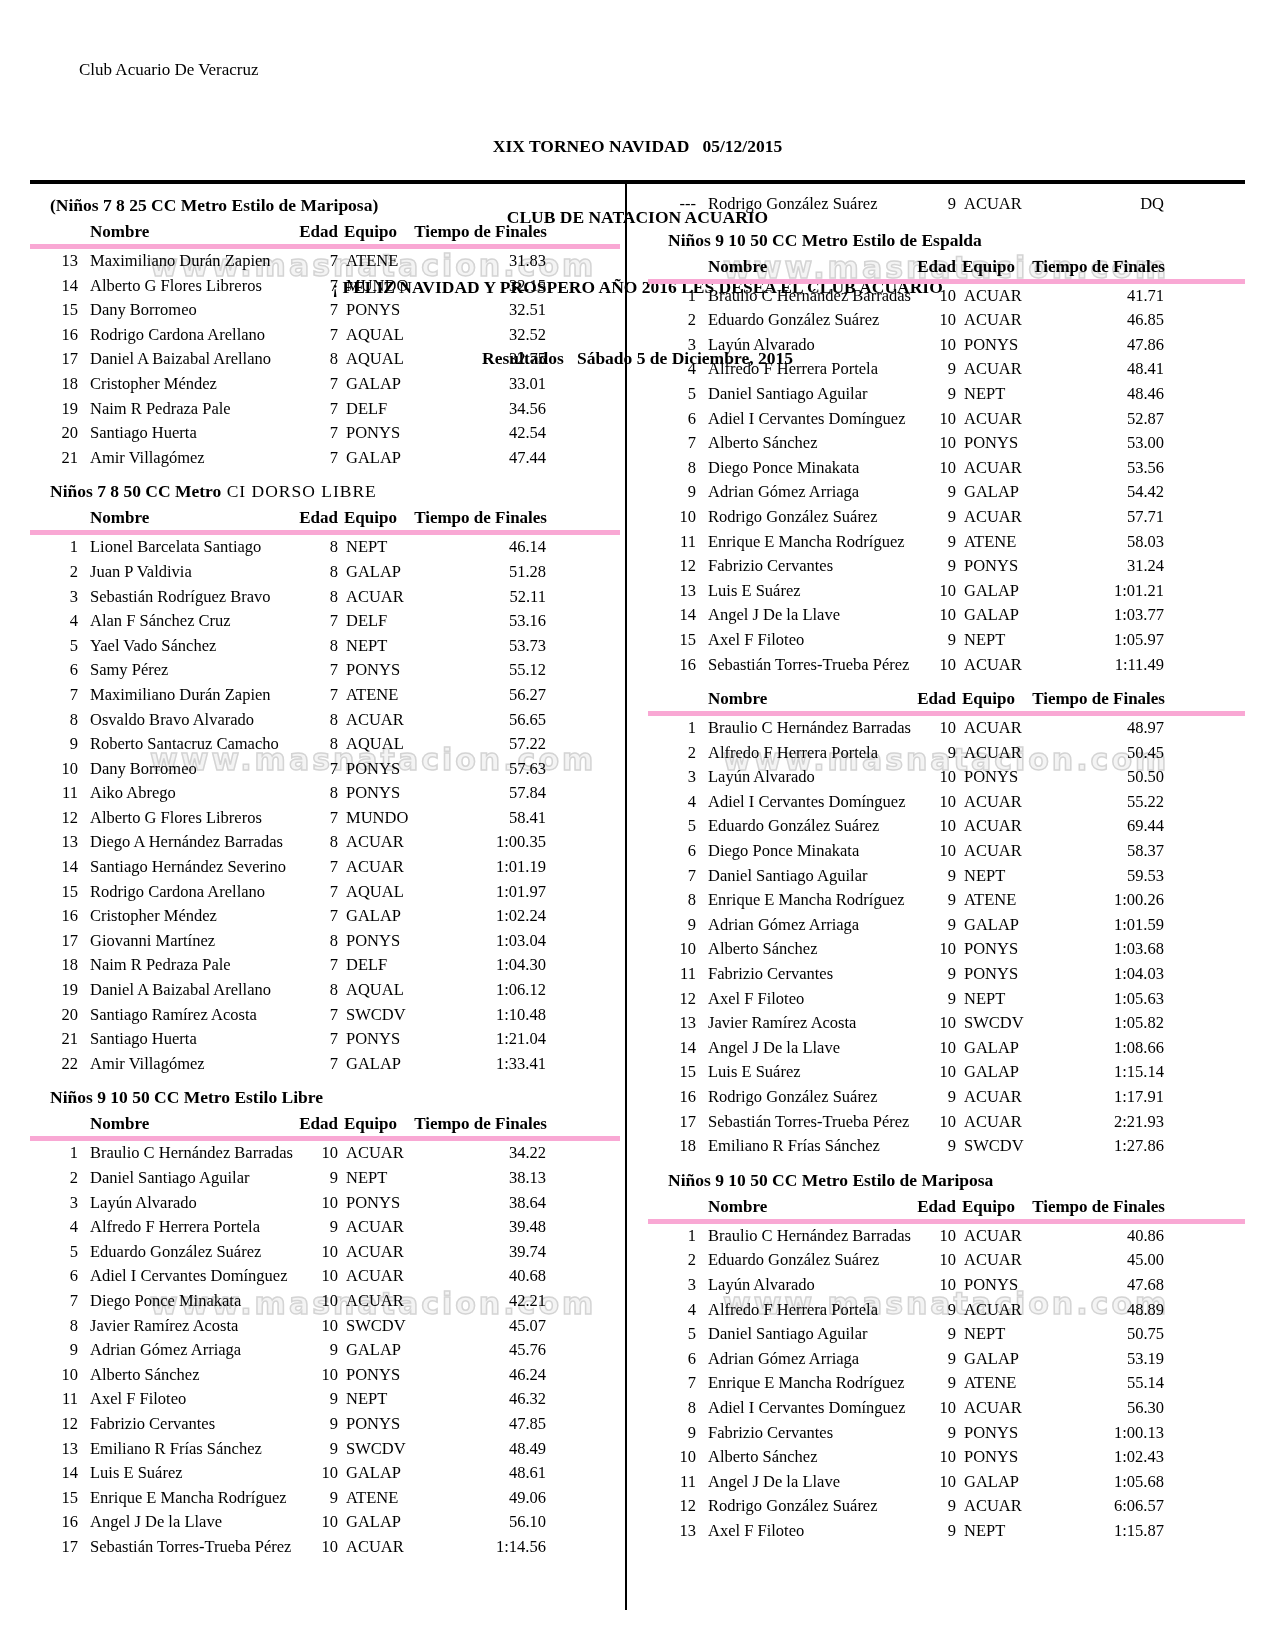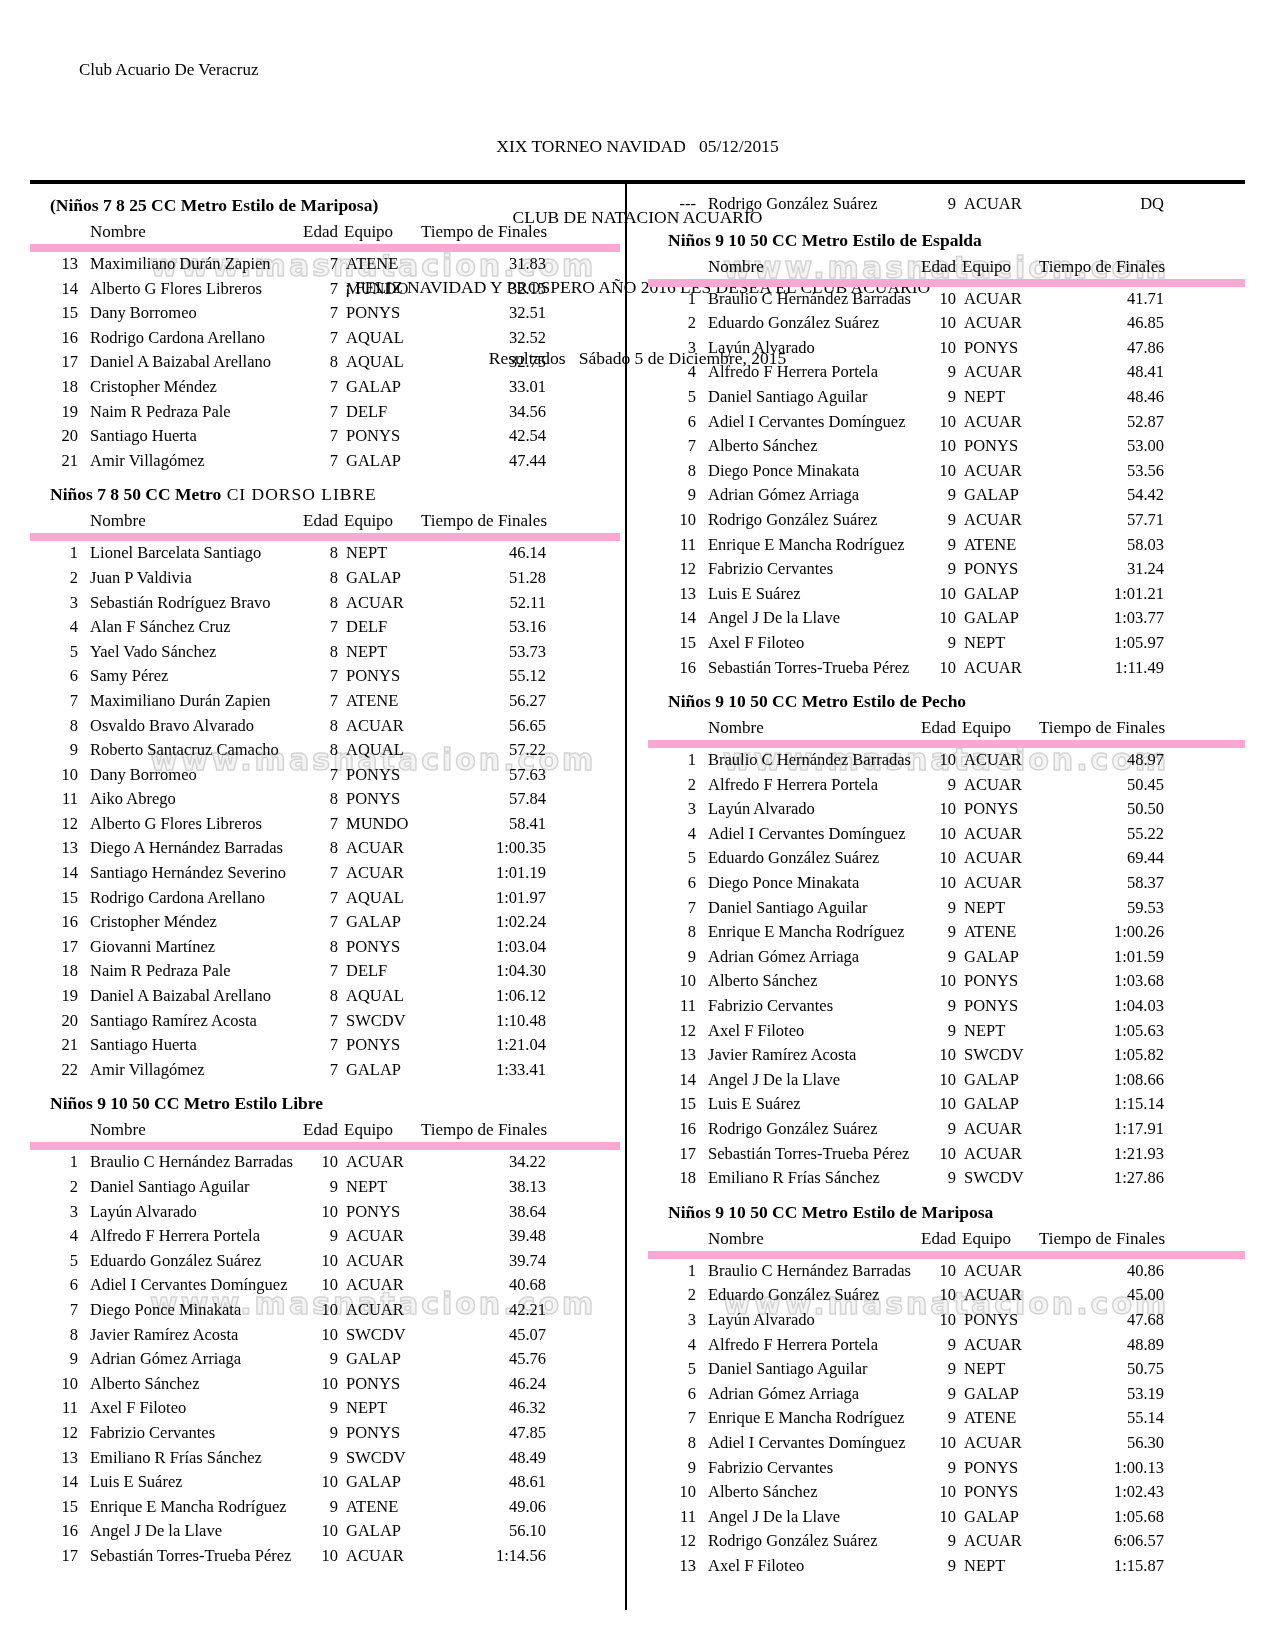--- a/index.html
+++ b/index.html
@@ -7,32 +7,32 @@
     position:relative;width:1275px;height:1650px;background:#ffffff;
     font-family:"Liberation Serif","DejaVu Serif",serif;color:#000;overflow:hidden;
   }
   
   .hdr-row{
     position:absolute;top:60px;left:35px;width:1147px;
     display:flex;justify-content:space-between;font-size:17px;white-space:pre;margin-left:44px;
   }
   .hdr-center{
     position:absolute;top:88px;left:0;width:1275px;text-align:center;
-    font-weight:normal;font-size:17.5px;line-height:23.5px;white-space:pre;
+    font-weight:bold;font-size:17.5px;line-height:23.5px;white-space:pre;
   }
   .top-rule{position:absolute;top:180px;left:30px;width:1215px;height:4px;background:#000;}
   .divider{position:absolute;top:184px;left:625px;width:2px;height:1426px;background:#000;}
   
   .col{position:absolute;top:184px;z-index:2;}
   .col-left{left:30px;width:590px;}
   .col-right{left:648px;width:597px;}
   .section{margin-top:8px;}
   .section-title{font-weight:bold;font-size:17.5px;line-height:26px;white-space:nowrap;margin-left:20px;}
   .title-tail{font-weight:normal;letter-spacing:1px;}
-  .thead{position:relative;height:26px;border-bottom:8px solid #f9a8d4;font-weight:normal;font-size:17px;}
+  .thead{position:relative;height:26px;border-bottom:5px solid #f9a8d4;font-weight:bold;font-size:17px;}
   .thead span{position:absolute;bottom:2px;white-space:nowrap;}
   .h-nombre{left:60px;}
   .h-edad{left:308px;transform:translateX(-100%);}
   .h-equipo{left:314px;}
   .h-tiempo{left:517px;transform:translateX(-100%);}
   
   .row{
     display:grid;grid-template-columns:48px 224px 36px 120px 88px;
     height:24.6px;align-items:center;font-size:16.5px;line-height:24.6px;
   }
@@ -647,23 +647,20 @@
     <span class="c-rank">16</span>
     <span class="c-name">Sebastián Torres-Trueba Pérez</span>
     <span class="c-age">10</span>
     <span class="c-team">ACUAR</span>
     <span class="c-time">1:11.49</span>
   </div>
 </div>
   </div>
 
   <div class="section">
-    <div class="section-title">
-      <span class="title-main">Niños 9 10 50 CC Metro Estilo de Pecho</span><span class="title-tail"></span>
-    </div>
     <div class="thead">
       <span class="h-nombre">Nombre</span>
       <span class="h-edad">Edad</span>
       <span class="h-equipo">Equipo</span>
       <span class="h-tiempo">Tiempo de Finales</span>
     </div>
     <div class="rows">
   <div class="row">
     <span class="c-rank">1</span>
     <span class="c-name">Braulio C Hernández Barradas</span>
@@ -790,21 +787,21 @@
     <span class="c-age">9</span>
     <span class="c-team">ACUAR</span>
     <span class="c-time">1:17.91</span>
   </div>
 
   <div class="row">
     <span class="c-rank">17</span>
     <span class="c-name">Sebastián Torres-Trueba Pérez</span>
     <span class="c-age">10</span>
     <span class="c-team">ACUAR</span>
-    <span class="c-time">1:21.93</span>
+    <span class="c-time">2:21.93</span>
   </div>
 
   <div class="row">
     <span class="c-rank">18</span>
     <span class="c-name">Emiliano R Frías Sánchez</span>
     <span class="c-age">9</span>
     <span class="c-team">SWCDV</span>
     <span class="c-time">1:27.86</span>
   </div>
 </div>

